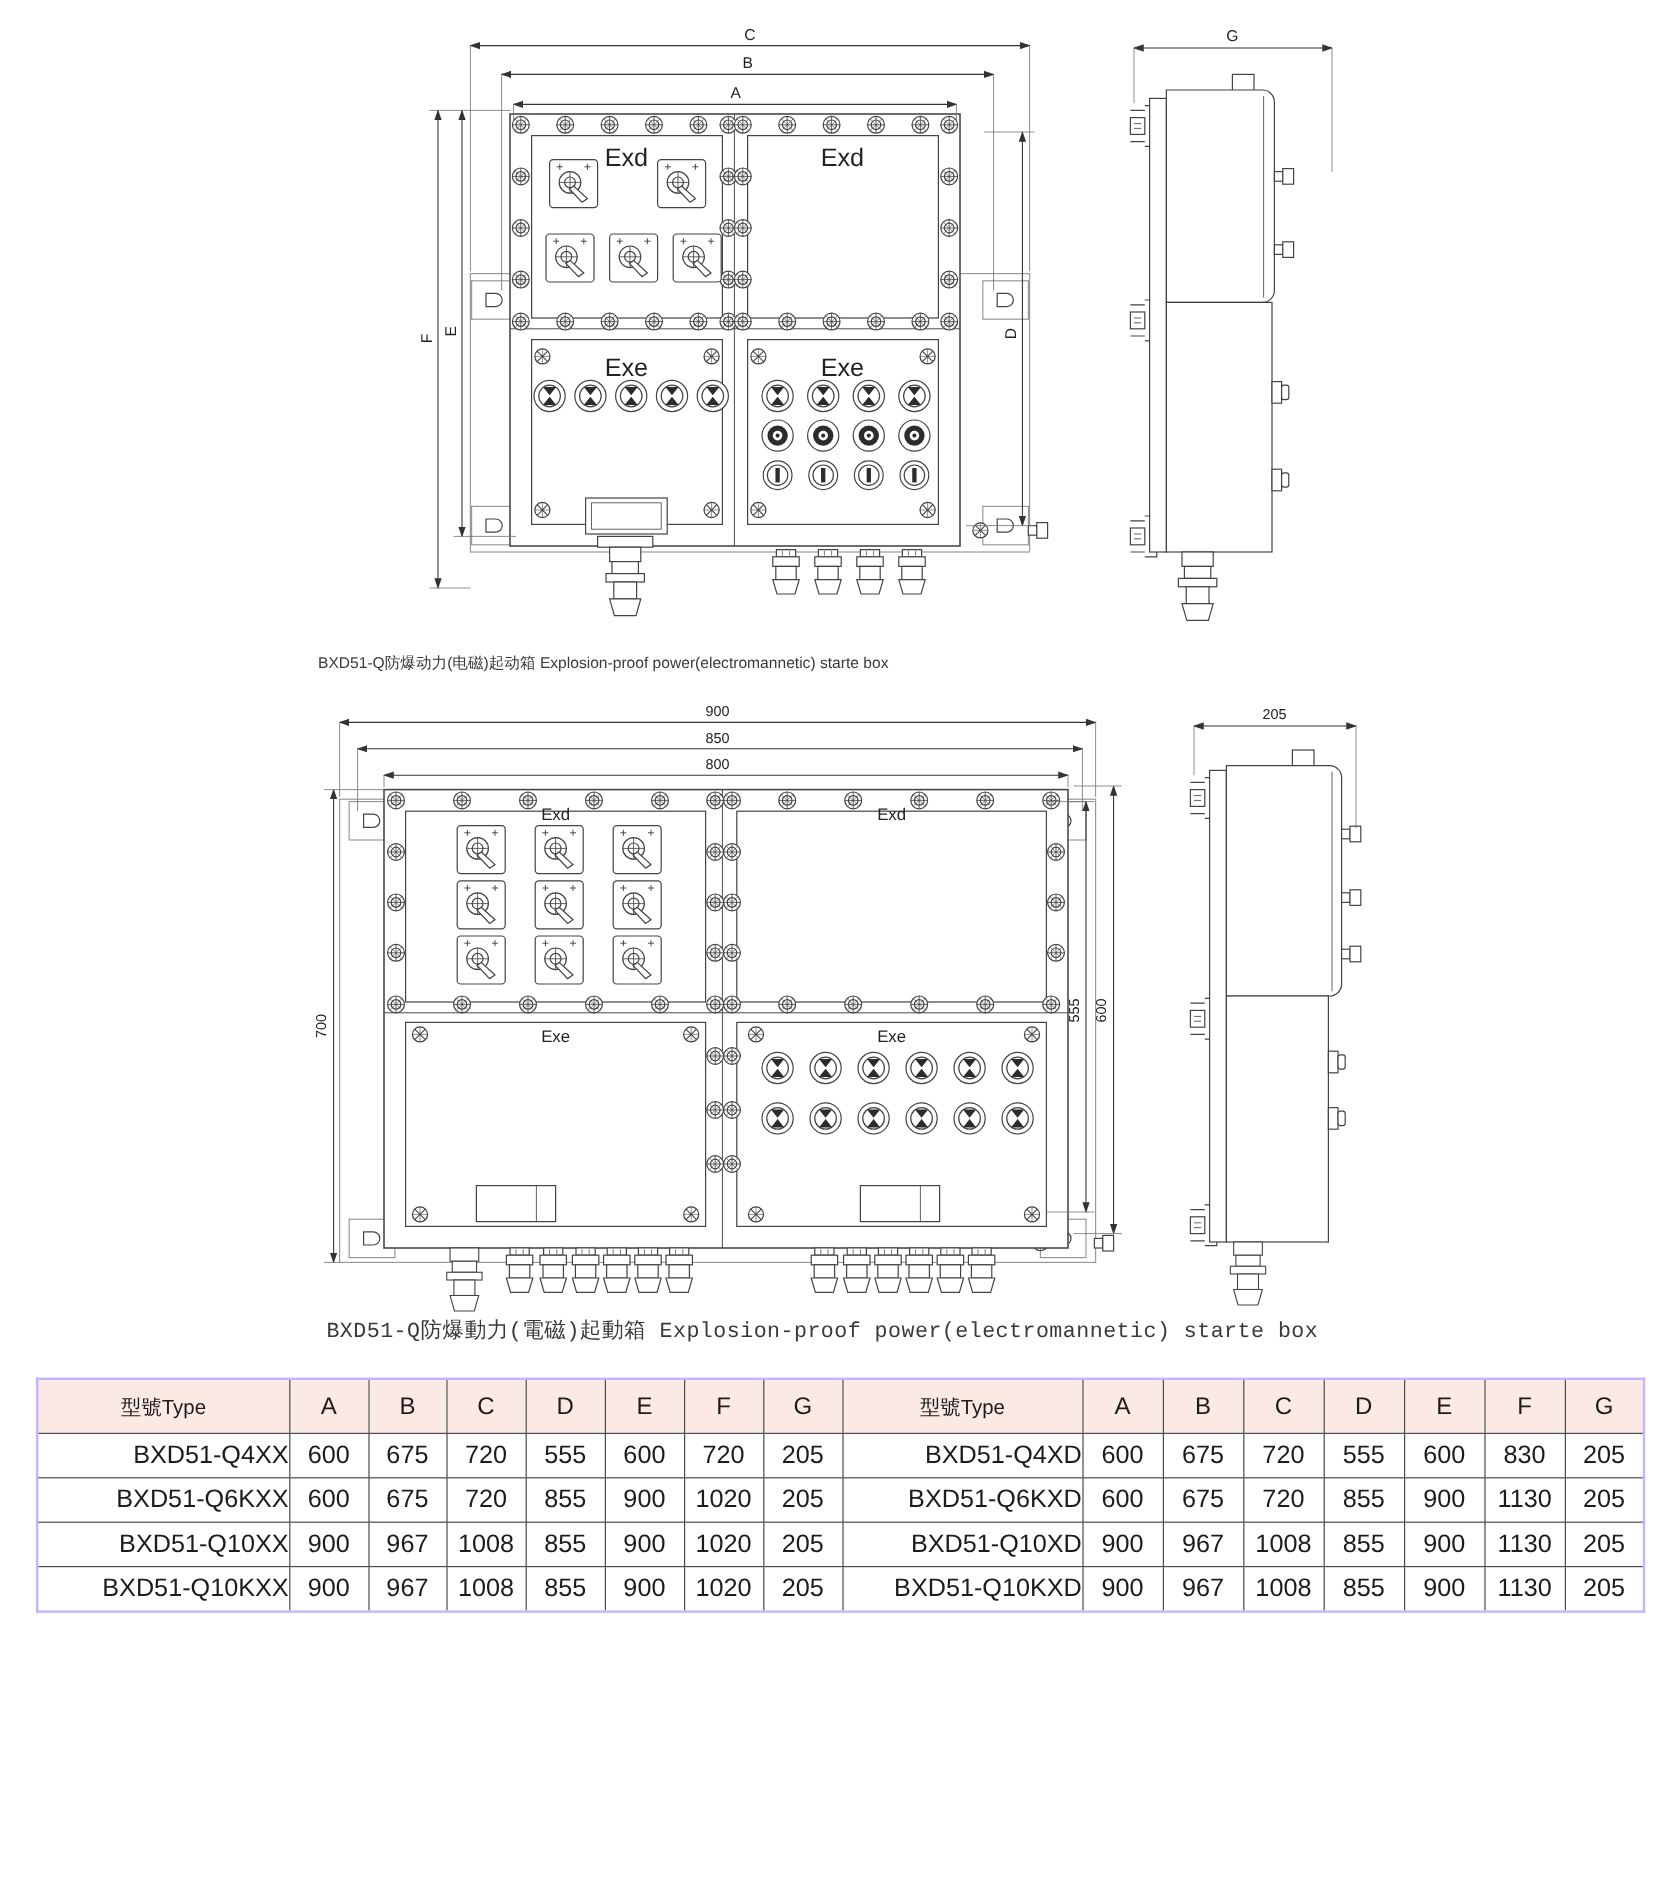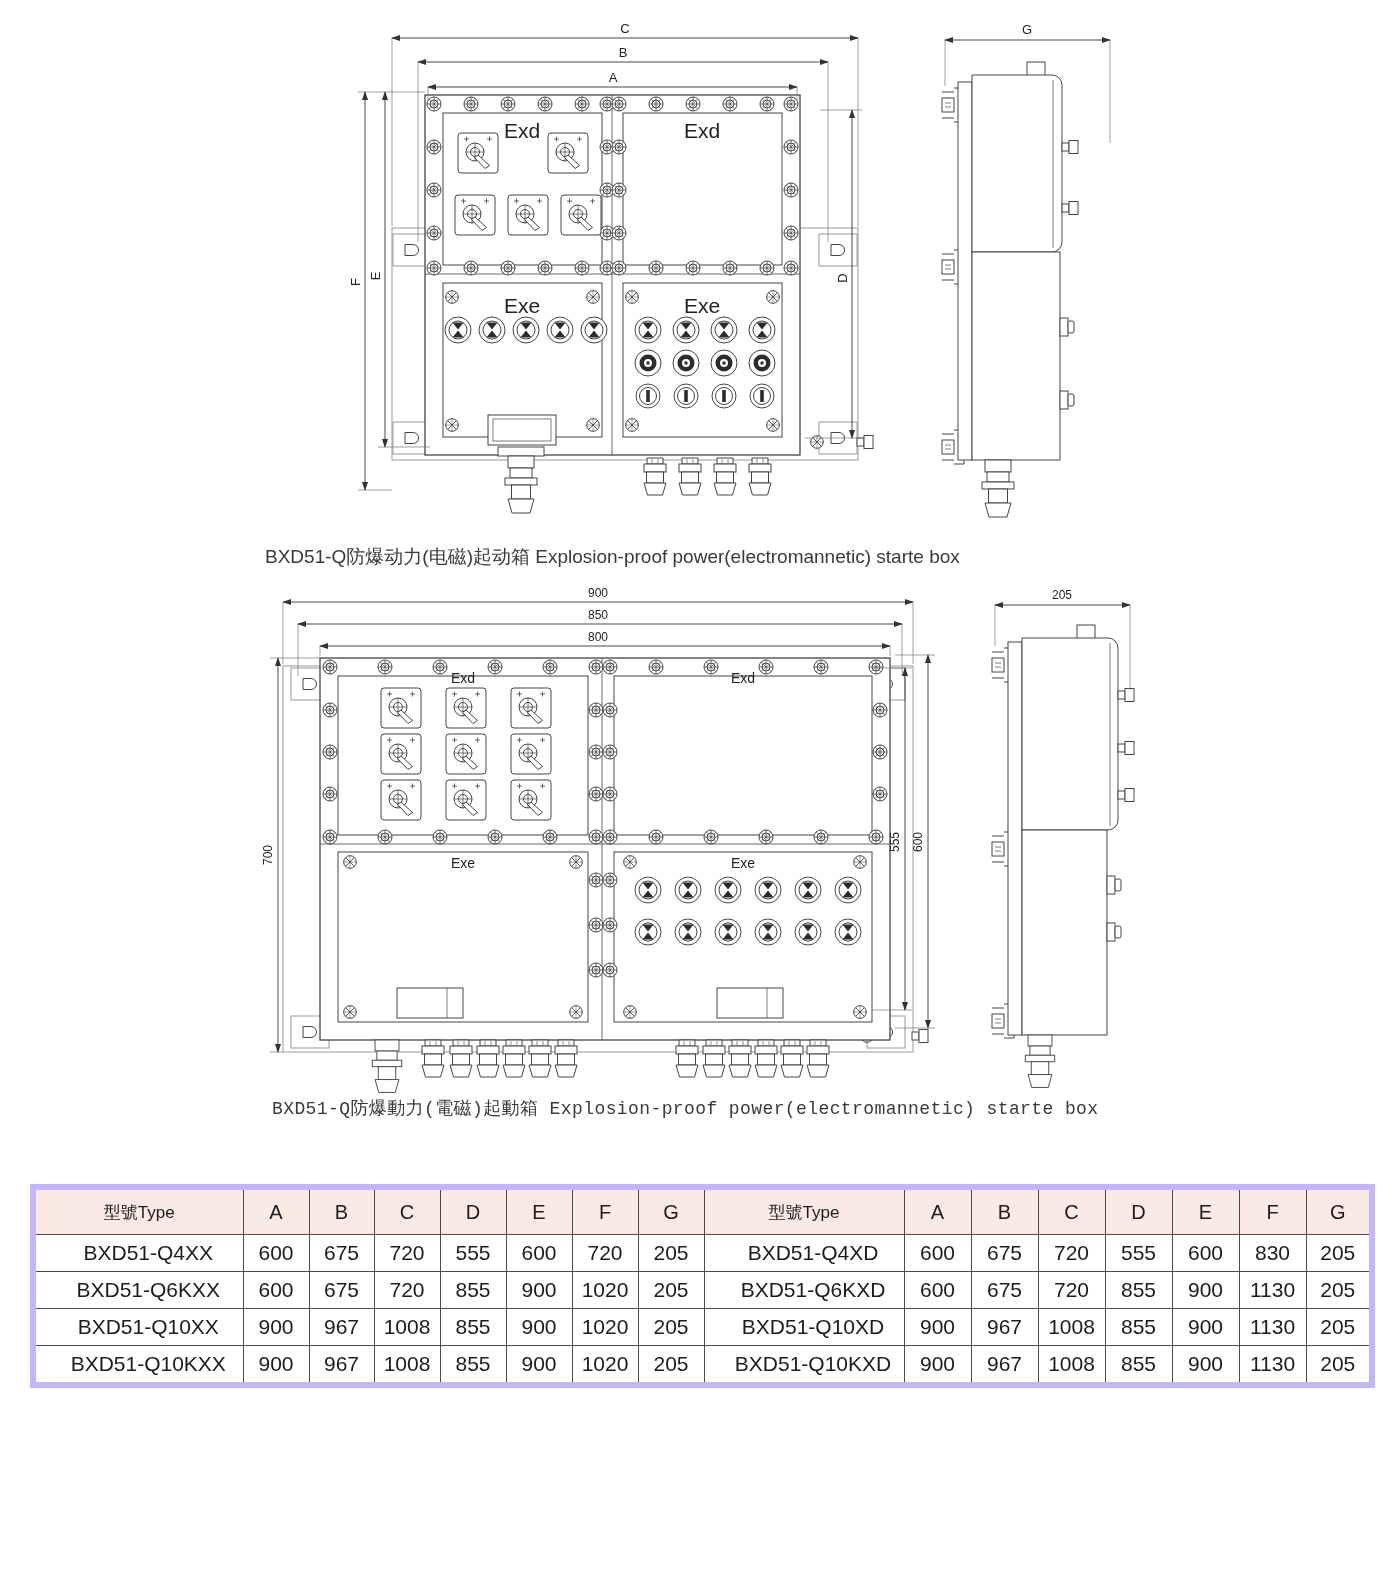--- a/index.html
+++ b/index.html
@@ -1,34 +1,34 @@
 <!DOCTYPE html>
 <html><head>
 <meta charset="utf-8">
 <style>
   html,body{margin:0;padding:0;background:#fff;}
   body{position:relative;width:1400px;height:1581px;overflow:hidden;
        font-family:"Liberation Sans",sans-serif;color:#222;}
   .abs{position:absolute;}
-  .caption{font-size:19px;color:#3a3a3a;white-space:nowrap;}
+  .caption{font-size:13px;color:#3a3a3a;white-space:nowrap;}
   .caption2{font-size:18px;letter-spacing:.4px;font-family:Liberation Mono, monospace;}
   svg text{font-family:"Liberation Sans",sans-serif;fill:#222;}
   svg .dimtxt{font-size:13px;}
   svg .dimnum{font-size:12px;}
   svg .lbl1{font-size:21px;}
   svg .lbl2{font-size:14px;}
   table.spec{border-collapse:collapse;table-layout:fixed;width:1339px;
              font-size:21px;color:#1c1c1c;}
   table.spec th,table.spec td{border:1px solid #4a4a4a;padding:0;overflow:hidden;white-space:nowrap;}
-  table.spec{border:6px solid #c4b5fd;margin-top:36px;}
+  table.spec{border:2px solid #c4b5fd;}
   table.spec th{background:var(--hdr-bg,#fbe9e4);height:44px;font-weight:normal;}
   table.spec th.hname{font-size:17px;}
   table.spec th.hletter{font-size:20px;}
   table.spec td{height:36px;text-align:center;}
-  table.spec td.name{text-align:center;padding-left:18px;}
+  table.spec td.name{text-align:right;padding-left:18px;}
 </style>
 </head>
 <body style="--hdr-bg: #fbe9e4;">
 
 <svg class="abs" style="left:330px;top:10px;" width="850" height="520" viewBox="0 0 850 520">
   <defs>
     <marker id="arr" viewBox="0 0 10 10" refX="9" refY="5" markerWidth="10" markerHeight="10" orient="auto-start-reverse">
       <path d="M0,1.6 L10,5 L0,8.4 Z" fill="#333"></path>
     </marker>
     <g id="bolt">

